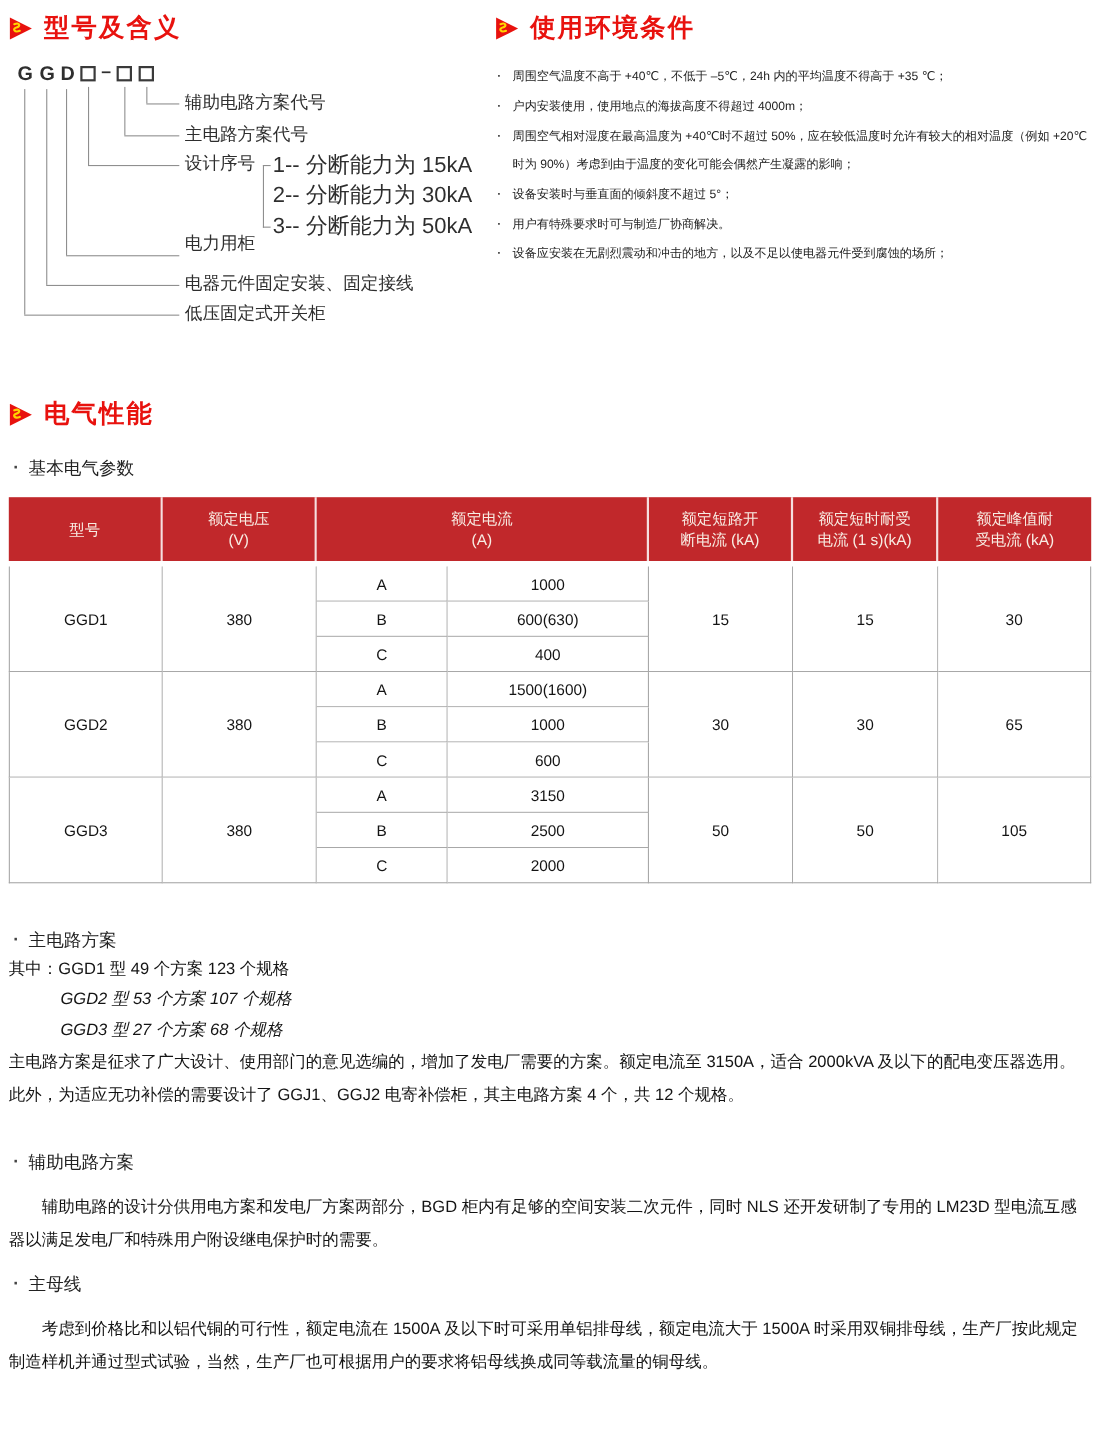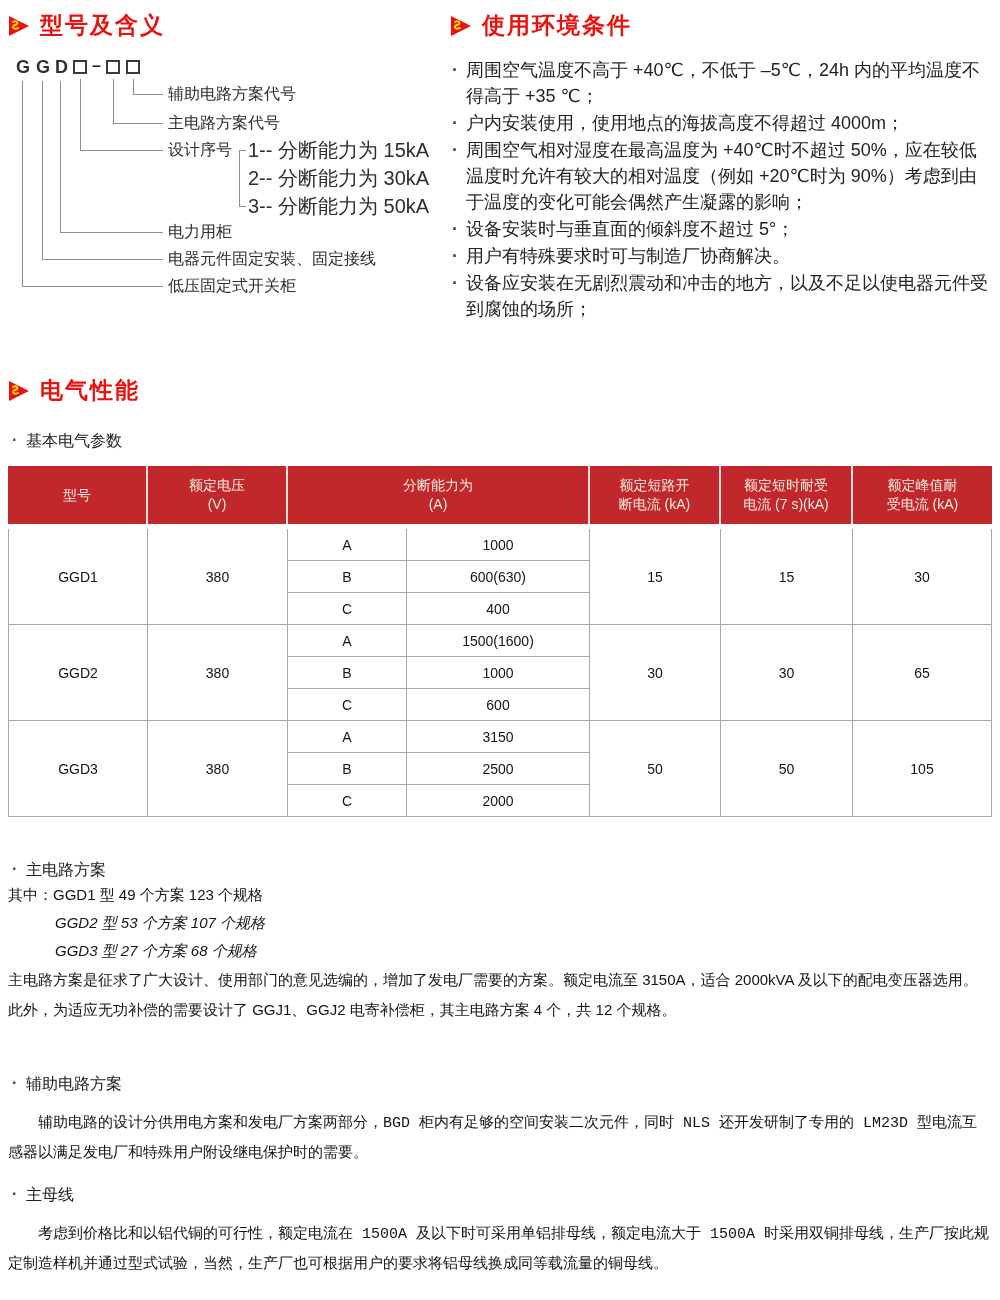--- a/index.html
+++ b/index.html
@@ -28,21 +28,21 @@
   .code-dash { position:absolute; top:0px; font-size:16px; font-weight:bold; color:#2f2f2f; }
   .dline { position:absolute; background:#8f8f8f; }
   .v { width:1px; }
   .h { height:1px; }
   .dg-label { position:absolute; left:160px; font-size:16px; color:#2e2e2e; white-space:nowrap; line-height:20px; }
   .opt { position:absolute; left:240px; font-size:20px; color:#2e2e2e; white-space:nowrap; line-height:20px; }
 
   
   .env-list { list-style:none; margin-top:16px; }
   .env-list li {
-    position:relative; padding-left:16px; font-size:18px; color:#222;
+    position:relative; padding-left:16px; font-size:11px; color:#222;
     line-height:26px; margin-bottom:1px;
   }
   .env-list li::before { content:"·"; position:absolute; left:2px; top:0; color:#444; font-weight:bold; }
 
   
   .elec-title { margin-top:52px; }
   .subhead {
     position:relative; padding-left:18px; font-size:16px; color:#222; line-height:22px;
   }
   .subhead::before { content:"·"; position:absolute; left:4px; top:-1px; color:#444; font-weight:bold; }
@@ -67,26 +67,26 @@
   }
   .td {
     display:flex; align-items:center; justify-content:center;
     font-size:14px; color:#141414; background:#fff;
     border-right:1px solid #a8a8a8; border-bottom:1px solid #a8a8a8;
   }
   .td.c1 { border-left:1px solid #a8a8a8; }
 
   
   .para { font-size:15px; line-height:30px; color:#141414; width:984px; }
-  .indent { text-indent:2em;font-family:Liberation Mono, monospace; }
+  .indent { text-indent:2em; }
   .mc-head { margin-top:42px; }
   .mc-p1 { margin-top:12px; }
   .bd-line { font-size:15px; line-height:28px; color:#141414; }
   .bd-sub { margin-left:47px;font-style:italic; }
-  .aux-head { margin-top:48px; }
+  .aux-head { margin-top:36px; }
   .aux-p { margin-top:14px; }
   .bus-head { margin-top:15px; }
   .bus-p1 { margin-top:14px; }
 </style>
 </head>
 <body>
 
 <div class="page">
 
   <div class="top-row">
@@ -122,21 +122,21 @@
         <div class="dline h" style="left:125px; top:37px;  width:30px;"></div>
         <div class="dline h" style="left:105px; top:66px;  width:50px;"></div>
         <div class="dline h" style="left:72px;  top:93px;  width:83px;"></div>
         <div class="dline h" style="left:52px;  top:175px; width:103px;"></div>
         <div class="dline h" style="left:34px;  top:202px; width:121px;"></div>
         <div class="dline h" style="left:14px;  top:229px; width:141px;"></div>
 
         <span class="dg-label" style="top:27px">辅助电路方案代号</span>
         <span class="dg-label" style="top:56px">主电路方案代号</span>
         <span class="dg-label" style="top:83px">设计序号</span>
-        <span class="dg-label" style="top:165px">电力用柜</span>
+        <span class="dg-label" style="top:155px">电力用柜</span>
         <span class="dg-label" style="top:192px">电器元件固定安装、固定接线</span>
         <span class="dg-label" style="top:219px">低压固定式开关柜</span>
 
         <div class="dline v" style="left:231px; top:93px;  height:57px;"></div>
         <div class="dline h" style="left:231px; top:93px;  width:7px;"></div>
         <div class="dline h" style="left:231px; top:149px; width:7px;"></div>
         <span class="opt" style="top:83px">1-- 分断能力为 15kA</span>
         <span class="opt" style="top:111px">2-- 分断能力为 30kA</span>
         <span class="opt" style="top:139px">3-- 分断能力为 50kA</span>
       </div>
@@ -173,26 +173,26 @@
     <span class="sec-title">电气性能</span>
   </div>
 
   <div class="subhead params">基本电气参数</div>
 
   <div class="tbl-wrap">
     <div class="tbl-head">
       <div class="th">型号</div>
       <div class="th">额定电压
 (V)</div>
-      <div class="th">分断能力为
+      <div class="th">额定电流
 (A)</div>
       <div class="th">额定短路开
 断电流 (kA)</div>
       <div class="th">额定短时耐受
-电流 (7 s)(kA)</div>
+电流 (1 s)(kA)</div>
       <div class="th">额定峰值耐
 受电流 (kA)</div>
     </div>
 
     <div class="tbl-body">
 
       <div class="td c1" style="grid-area:1/1/span 3/auto">GGD1</div>
       <div class="td" style="grid-area:1/2/span 3/auto">380</div>
       <div class="td" style="grid-area:1/3">A</div>
       <div class="td" style="grid-area:1/4">1000</div>

